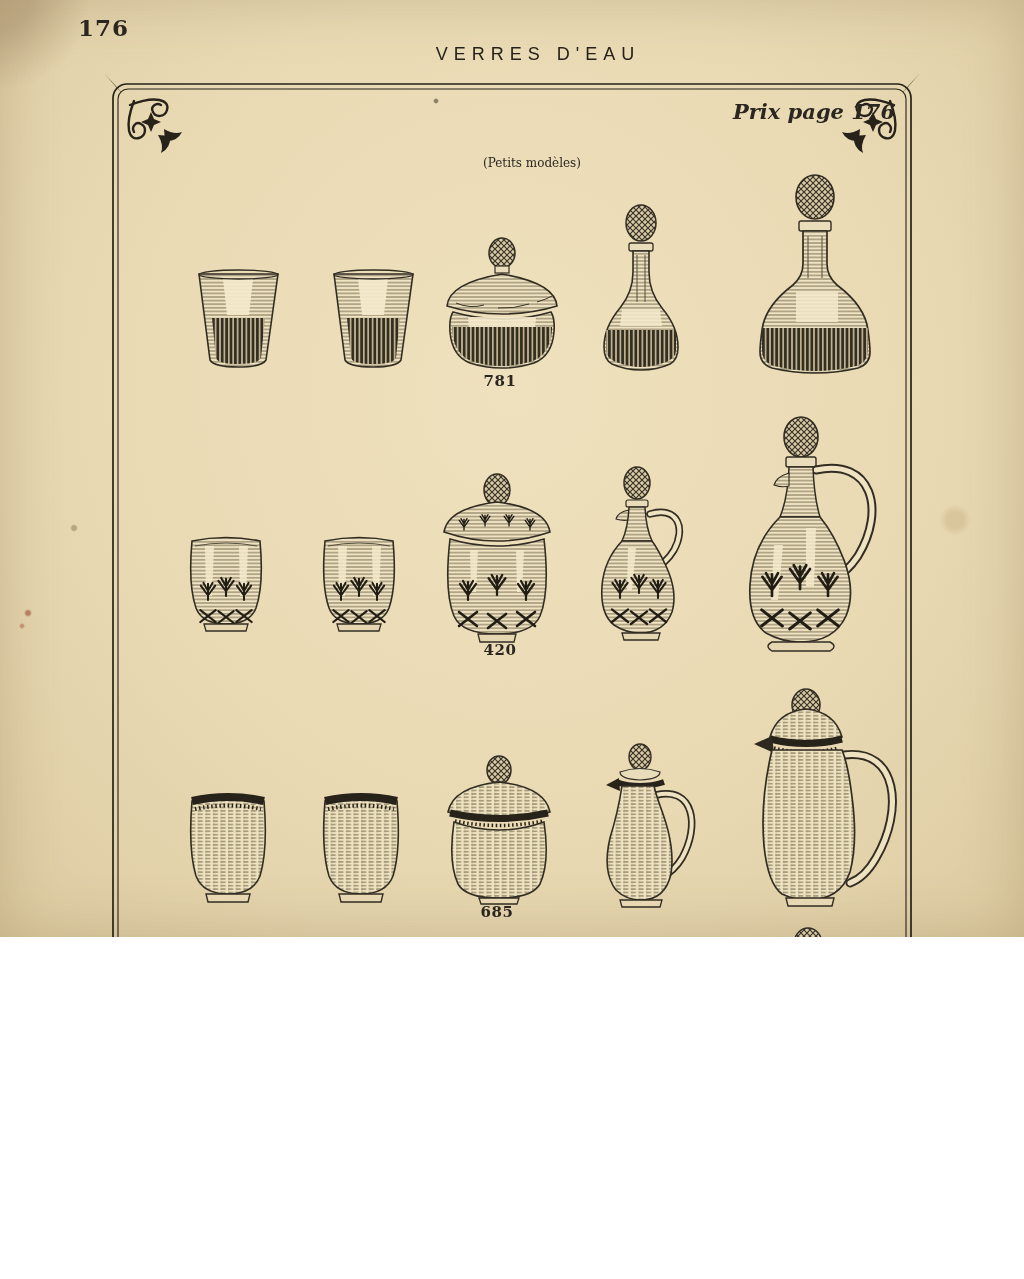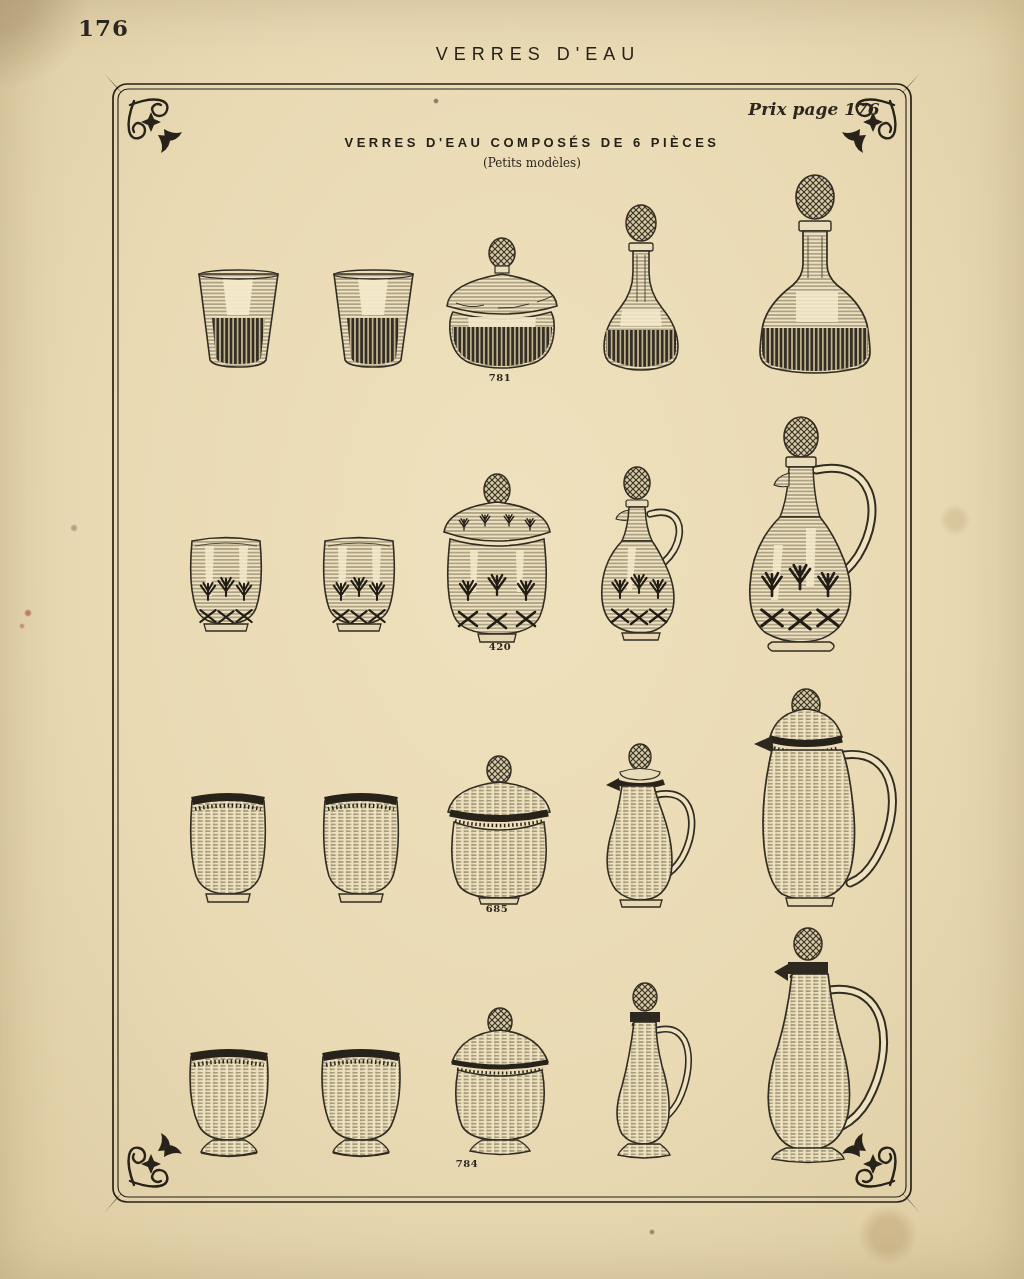--- a/index.html
+++ b/index.html
@@ -1,18 +1,18 @@
 <!DOCTYPE html>
 <html><head>
 <meta charset="utf-8">
 <style>
   html,body{margin:0;padding:0;}
   .page{
     position:relative;
-    width:1024px;height:1279px;
+    width:1024px;height:937px;
     overflow:hidden;
     background-color:#e9dab5;
     background-image:
       radial-gradient(circle at 28px 613px, rgba(152,62,40,.55) 0 2px, rgba(152,62,40,0) 4px),
       radial-gradient(circle at 22px 626px, rgba(152,62,40,.4) 0 1.5px, rgba(152,62,40,0) 3px),
       radial-gradient(circle at 436px 101px, rgba(58,48,32,.55) 0 1.5px, rgba(58,48,32,0) 3px),
       radial-gradient(circle at 652px 1232px, rgba(58,48,32,.45) 0 1.5px, rgba(58,48,32,0) 3px),
       radial-gradient(circle at 74px 528px, rgba(90,70,45,.35) 0 2px, rgba(90,70,45,0) 4px),
       radial-gradient(circle at 888px 1235px, rgba(168,136,86,.30) 0 16px, rgba(168,136,86,0) 30px),
       radial-gradient(circle at 955px 520px, rgba(168,136,86,.22) 0 8px, rgba(168,136,86,0) 16px),
@@ -28,35 +28,35 @@
     font-size:23px; font-weight:bold; letter-spacing:1px;
   }
   .title{
     top:44px; left:538px; transform:translateX(-50%);
     font-family:"Liberation Sans", sans-serif;
     font-weight:normal; font-size:18px; letter-spacing:6px;
     white-space:nowrap; color:#262118;
   }
   .price{
     top:99px; left:814px; transform:translateX(-50%);
-    font-style:italic; font-weight:bold; font-size:17px;
+    font-style:italic; font-weight:bold; font-size:21px;
     white-space:nowrap;
   }
   .subtitle{
     top:135px; left:532px; transform:translateX(-50%);
     font-family:"Liberation Sans", sans-serif;
     font-weight:bold; font-size:13px; letter-spacing:3.5px;
     white-space:nowrap; color:#262118;
   }
   .subnote{
     top:156px; left:532px; transform:translateX(-50%);
     font-size:12px; white-space:nowrap;
   }
   .rownum{
-    font-weight:bold; font-size:10px; letter-spacing:0.5px;
+    font-weight:bold; font-size:15px; letter-spacing:0.5px;
     transform:translateX(-50%); white-space:nowrap;
   }
   .caption{
     top:1174px; left:532px; transform:translateX(-50%);
     font-style:italic; font-weight:bold; font-size:15px;
     white-space:nowrap;
   }
   svg.art{position:absolute; left:0; top:0;}
 </style>
 </head>
@@ -304,21 +304,20 @@
       <path d="M830 990 C888 982 896 1048 868 1100 C860 1114 850 1122 842 1126" stroke="#322d23" stroke-width="9" fill="none" stroke-linecap="round"></path>
       <path d="M830 990 C888 982 896 1048 868 1100 C860 1114 850 1122 842 1126" stroke="#eee2c0" stroke-width="5" fill="none" stroke-linecap="round"></path>
       <path d="M792 974 Q788 1012 778 1046 Q764 1086 770 1116 Q776 1142 794 1148 Q806 1152 818 1149 Q842 1143 848 1114 Q853 1084 842 1046 Q832 1010 828 974 Z" fill="url(#ribs)" stroke="#322d23" stroke-width="1.7"></path>
       <path d="M786 1148 L832 1148 Q842 1153 844 1159 Q808 1166 772 1159 Q774 1153 786 1148 Z" fill="url(#ribs)" stroke="#322d23" stroke-width="1.4"></path>
     </g>
   </svg>
 
   <div class="abs pagenum">176</div>
   <div class="abs title">VERRES D'EAU</div>
   <div class="abs price">Prix page 176</div>
-  <div class="abs subtitle">VERRES D'EAU COMPOSÉS DE 6 PIÈCES</div>
   <div class="abs subnote">(Petits modèles)</div>
 
   <div class="abs rownum" style="top:372px;left:500px;">781</div>
   <div class="abs rownum" style="top:641px;left:500px;">420</div>
   <div class="abs rownum" style="top:903px;left:497px;">685</div>
   <div class="abs rownum" style="top:1158px;left:467px;text-align:right;">784</div>
 
 </div>
 
 </body></html>

